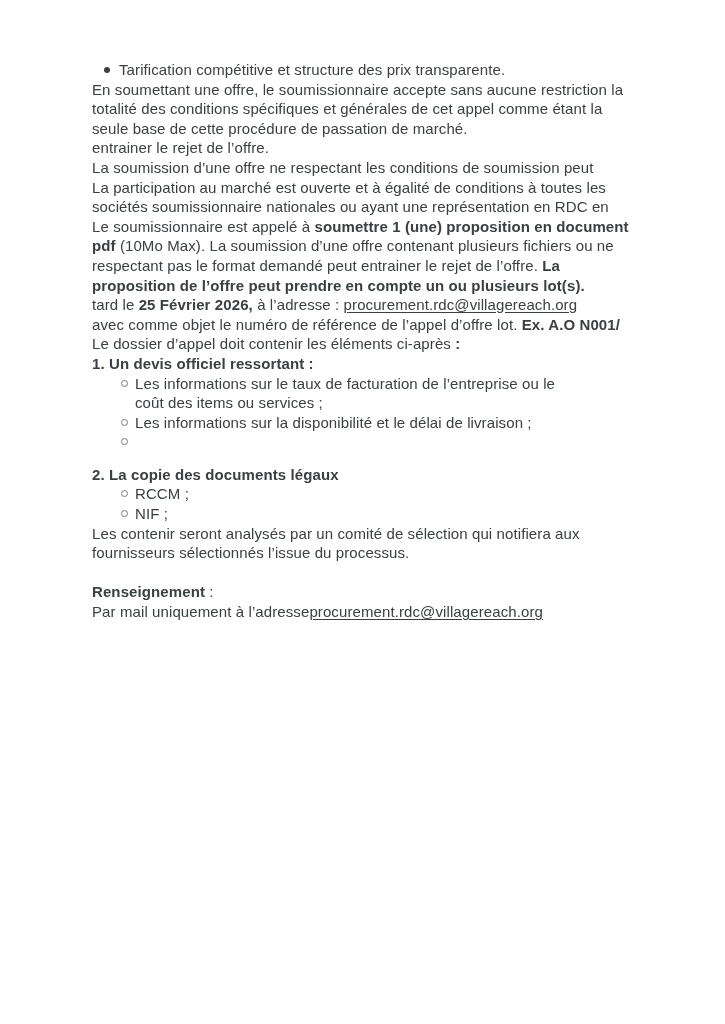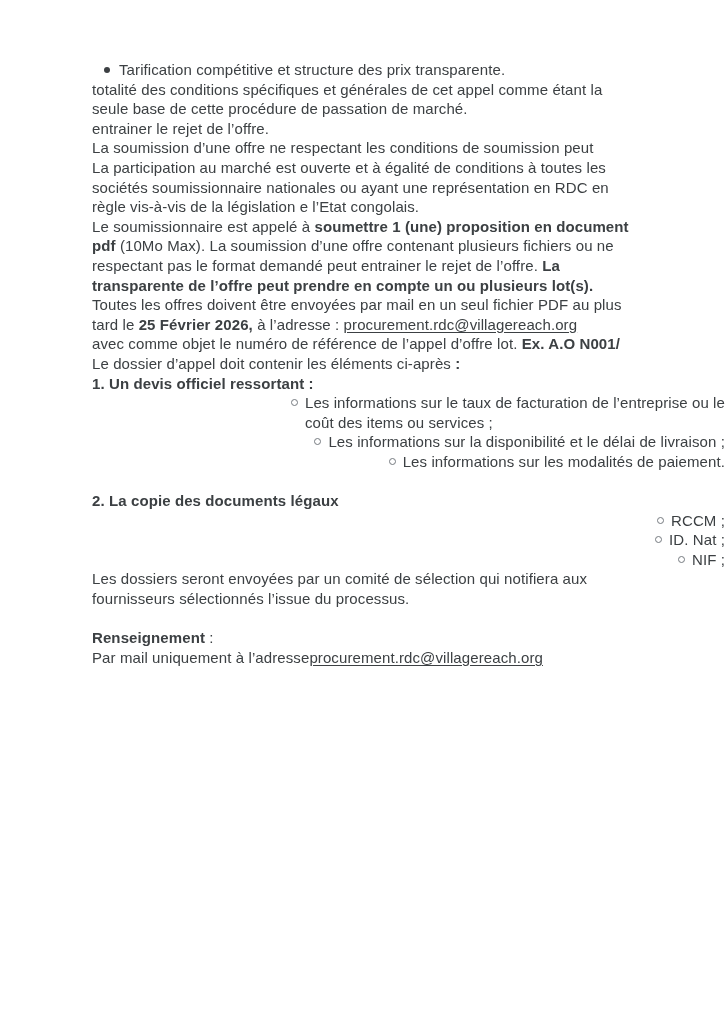--- a/index.html
+++ b/index.html
@@ -31,21 +31,21 @@
   .link {
     color: inherit;
     font-weight: 400;
     text-decoration: underline;
     text-underline-offset: 2px;
     cursor: pointer;
   }
   .blank { height: 19.6px; }
   .item { display: flex; align-items: flex-start; }
   .item.bullet { padding-left: 12px; }
-  .item.sub { padding-left: 29px; justify-content: flex-end; }
+  .item.sub { padding-left: 29px; }
   .marker { flex: 0 0 auto; }
   .disc {
     width: 6px; height: 6px;
     border-radius: 50%;
     background: #3c4043;
     margin: 7px 9px 0 0;
   }
   .circle {
     width: 7px; height: 7px;
     border-radius: 50%;
@@ -59,40 +59,39 @@
 
 <div class="page">
   <div class="content">
       <div class="item bullet">
         <div class="marker disc"></div>
         <div class="itemtext">
           <div class="line"><span>Tarification compétitive et structure des prix transparente.</span></div>
         </div>
       </div>
       <div class="para">
+        <div class="line"><span>En soumettant une offre, le soumissionnaire accepte sans aucune restriction la</span></div>
         <div class="line"><span>totalité des conditions spécifiques et générales de cet appel comme étant la</span></div>
         <div class="line"><span>seule base de cette procédure de passation de marché.</span></div>
       </div>
       <div class="para">
         <div class="line"><span>entrainer le rejet de l’offre.</span></div>
         <div class="line"><span>La soumission d’une offre ne respectant les conditions de soumission peut</span></div>
       </div>
       <div class="para">
         <div class="line"><span>La participation au marché est ouverte et à égalité de conditions à toutes les</span></div>
         <div class="line"><span>sociétés soumissionnaire nationales ou ayant une représentation en RDC en</span></div>
-        <div class="line"><span>règle vis-à-vis de la législation e l’Etat congolais.</span></div>
       </div>
       <div class="para">
         <div class="line"><span>Le soumissionnaire est appelé à </span><span class="b">soumettre 1 (une) proposition en document</span></div>
         <div class="line"><span class="b">pdf</span><span> (10Mo Max). La soumission d’une offre contenant plusieurs fichiers ou ne</span></div>
         <div class="line"><span>respectant pas le format demandé peut entrainer le rejet de l’offre. </span><span class="b">La</span></div>
-        <div class="line"><span class="b">transparente de l’offre peut prendre en compte un ou plusieurs lot(s).</span></div>
+        <div class="line"><span class="b">proposition de l’offre peut prendre en compte un ou plusieurs lot(s).</span></div>
       </div>
       <div class="para">
-        <div class="line"><span>Toutes les offres doivent être envoyées par mail en un seul fichier PDF au plus</span></div>
         <div class="line"><span>tard le </span><span class="b">25 Février 2026,</span><span> à l’adresse : </span><a class="link b u" href="#">procurement.rdc@villagereach.org</a></div>
         <div class="line"><span>avec comme objet le numéro de référence de l’appel d’offre lot. </span><span class="b">Ex. A.O N001/</span></div>
       </div>
       <div class="para">
         <div class="line"><span>Le dossier d’appel doit contenir les éléments ci-après </span><span class="b">:</span></div>
       </div>
       <div class="para">
         <div class="line"><span class="b">1. Un devis officiel ressortant :</span></div>
       </div>
       <div class="item sub">
@@ -103,48 +102,39 @@
         </div>
       </div>
       <div class="item sub">
         <div class="marker circle"></div>
         <div class="itemtext">
           <div class="line"><span>Les informations sur la disponibilité et le délai de livraison ;</span></div>
         </div>
       </div>
       <div class="item sub">
         <div class="marker circle"></div>
-        <div class="itemtext">
-          <div class="line"><span>Les informations sur les modalités de paiement.</span></div>
-        </div>
       </div>
       <div class="blank"></div>
       <div class="para">
         <div class="line"><span class="b">2. La copie des documents légaux</span></div>
       </div>
       <div class="item sub">
         <div class="marker circle"></div>
         <div class="itemtext">
           <div class="line"><span>RCCM ;</span></div>
         </div>
       </div>
       <div class="item sub">
         <div class="marker circle"></div>
         <div class="itemtext">
-          <div class="line"><span>ID. Nat ;</span></div>
-        </div>
-      </div>
-      <div class="item sub">
-        <div class="marker circle"></div>
-        <div class="itemtext">
           <div class="line"><span>NIF ;</span></div>
         </div>
       </div>
       <div class="para">
-        <div class="line"><span>Les dossiers seront envoyées par un comité de sélection qui notifiera aux</span></div>
+        <div class="line"><span>Les contenir seront analysés par un comité de sélection qui notifiera aux</span></div>
         <div class="line"><span>fournisseurs sélectionnés l’issue du processus.</span></div>
       </div>
       <div class="blank"></div>
       <div class="para">
         <div class="line"><span class="b">Renseignement</span><span> :</span></div>
       </div>
       <div class="para">
         <div class="line"><span>Par mail uniquement à l’adresse</span><a class="link b u" href="#">procurement.rdc@villagereach.org</a></div>
       </div>
     </div>

